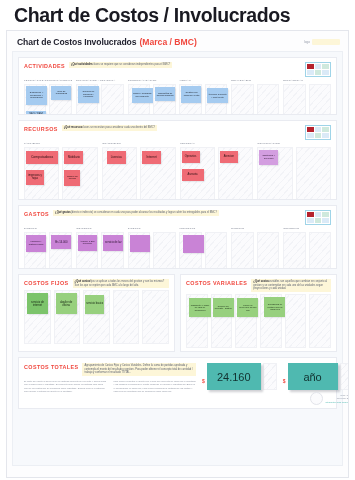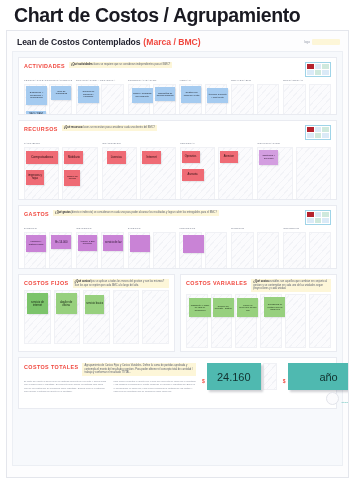--- a/index.html
+++ b/index.html
@@ -254,21 +254,21 @@
     width: 54px;
     height: 27px;
     background: #4fb9b0;
     color: #11312f;
     display: flex;
     align-items: center;
     justify-content: center;
     font-size: 11px;
     box-shadow: 1.6px 1.8px 2px rgba(40,40,60,0.22);
   }
-  .val-note.unit { width: 50px; padding-left: 16px; }
+  .val-note.unit { width: 50px; }
   .hatch-stub {
     width: 14px;
     height: 27px;
     background:
       repeating-linear-gradient(-48deg, #fbfbfd 0 1px, #f1f2f6 1px 2px, #fbfbfd 2px 5px);
     border: 1px solid #f0f1f5;
     box-sizing: border-box;
   }
   .sign-block {
     position: absolute;
@@ -287,26 +287,26 @@
   .sign-lines div {
     font-size: 2.2px;
     color: #9aa0ae;
     line-height: 1.5;
   }
   .sign-lines div.tl { color: #4fb9b0; }
 </style>
 </head>
 <body>
 
-<div class="page-title">Chart de Costos / Agrupamiento</div>
+<div class="page-title">Chart de Costos / Involucrados</div>
 
 <div class="board">
 
   <div class="board-header">
-    <span class="bh-title">Lean de Costos Contemplados</span>
+    <span class="bh-title">Chart de Costos Involucrados</span>
     <span class="bh-accent">(Marca / BMC)</span>
     <span class="bh-right">
       <span class="lbl">logo</span>
       <span class="logo-chip"></span>
     </span>
   </div>
 
   <div class="canvas">
 
     <div id="sections-host">

